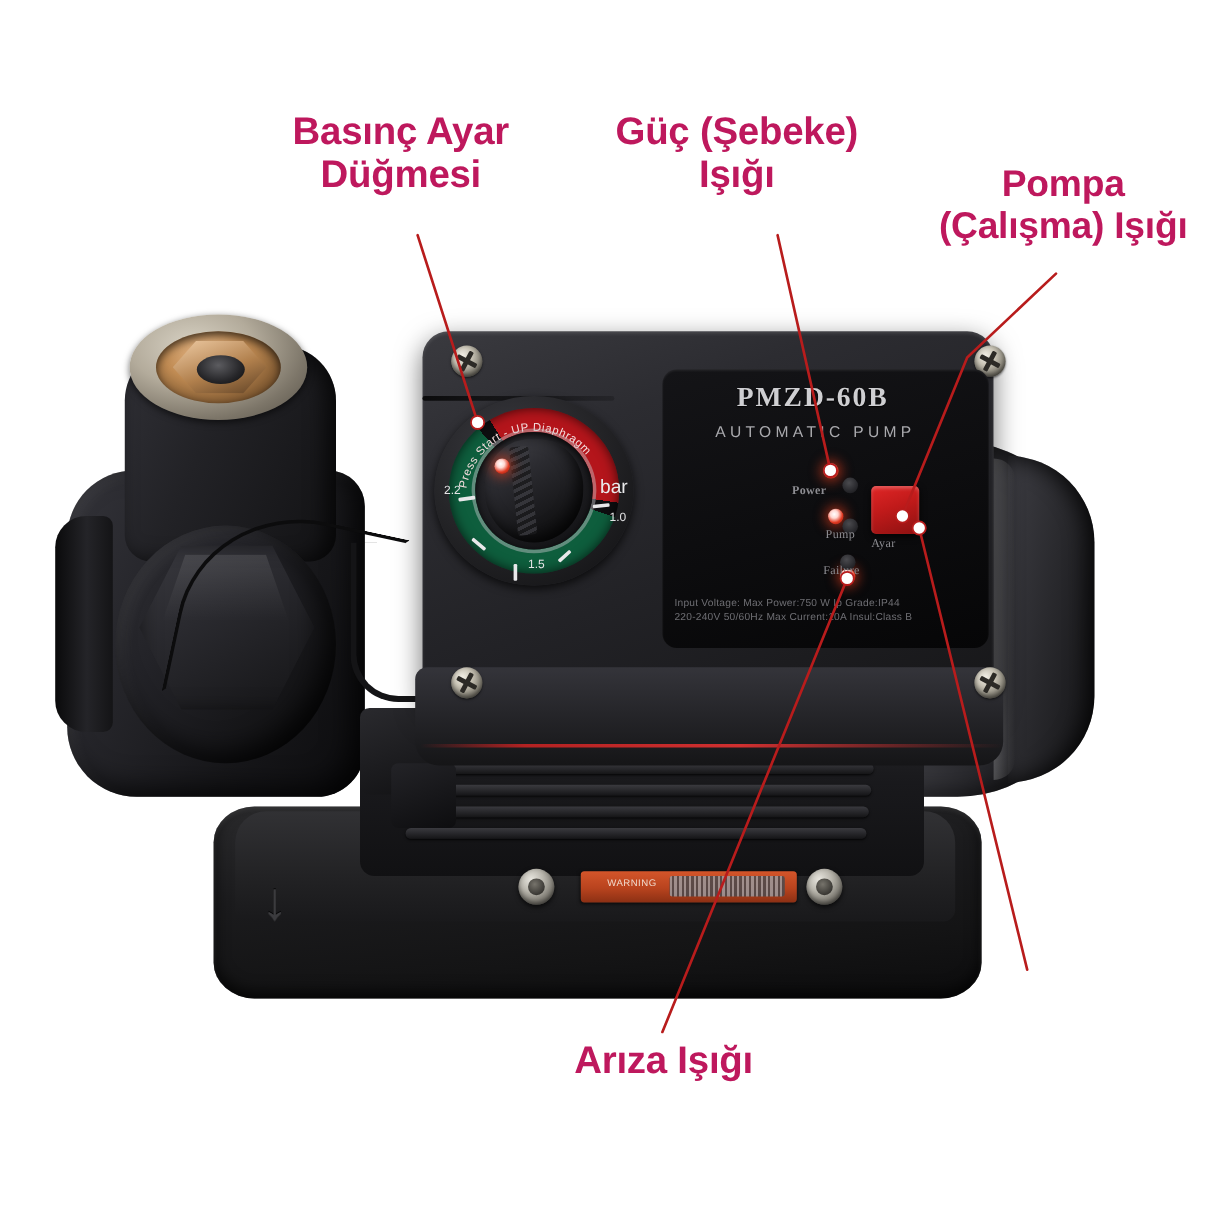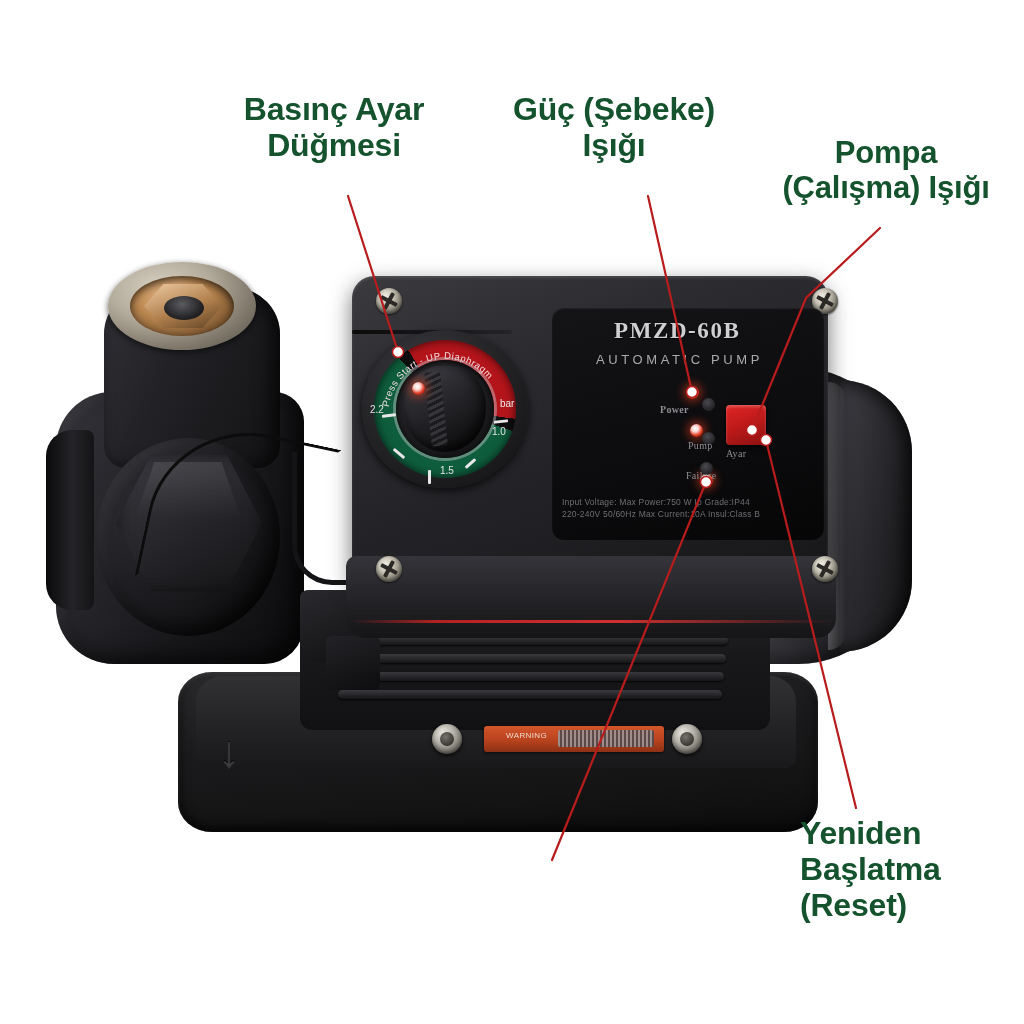--- a/index.html
+++ b/index.html
@@ -8,21 +8,21 @@
     background:#ffffff;
     font-family:"Liberation Sans", sans-serif;
     overflow:hidden;
     position:relative;
   }
   #stage{position:absolute;inset:0;width:1024px;height:1024px;}
 
   
   .callout{
     position:absolute;
-    color:#14532d;
+    color:#be185d;
     font-weight:700;
     line-height:1.12;
     text-align:center;
     letter-spacing:-0.2px;
     white-space:pre-line;
     z-index:40;
   }
   #lbl-dial   {left:198px; top:92px;  width:272px; font-size:32px;}
   #lbl-power  {left:490px; top:92px;  width:248px; font-size:32px;}
   #lbl-pump   {left:748px; top:136px; width:276px; font-size:31px;}
@@ -265,21 +265,21 @@
     background:repeating-linear-gradient(160deg,#1a1a1c 0 3px, #3a3a3f 3px 6px);
     opacity:.8; transform:rotate(-6deg); border-radius:3px;
   }
   #dial-led{left:412px; top:382px;}
   .dial-tick{position:absolute;background:#e8e8ea;border-radius:1px;}
   .dial-num{position:absolute;color:#e4e4e6;font-size:10px;font-family:"Liberation Sans",sans-serif;}
   #dial-arc-text{
     left:372px; top:336px; width:146px; height:146px;
     color:#f0d8d8; font-size:9px; letter-spacing:.6px;
   }
-  #dial-bar{left:500px; top:398px; color:#e9e9eb; font-size:10px; font-family:"Liberation Sans",sans-serif;}
+  #dial-bar{left:500px; top:398px; color:#e9e9eb; font-size:16px; font-family:"Liberation Sans",sans-serif;}
 
   
   #plate{
     left:484px; top:726px; width:180px; height:26px;
     background:linear-gradient(180deg,#d4552a 0%,#b8431e 55%,#8c3014 100%);
     border-radius:3px;
     box-shadow:0 1px 3px rgba(0,0,0,.7);
   }
   #plate-grid{
     left:558px; top:730px; width:96px; height:17px;
@@ -409,21 +409,21 @@
     <div class="pc" id="dial-knob"></div>
     <div class="pc" id="dial-ridge"></div>
     <div class="led" id="dial-led"></div>
     <div class="dial-tick" style="left:382px;top:414px;width:14px;height:3px;transform:rotate(-8deg);"></div>
     <div class="dial-tick" style="left:392px;top:452px;width:14px;height:3px;transform:rotate(40deg);"></div>
     <div class="dial-tick" style="left:428px;top:470px;width:3px;height:14px;"></div>
     <div class="dial-tick" style="left:464px;top:462px;width:13px;height:3px;transform:rotate(-42deg);"></div>
     <div class="dial-tick" style="left:494px;top:420px;width:14px;height:3px;transform:rotate(-6deg);"></div>
     <div class="dial-num" style="left:370px;top:404px;">2.2</div>
     <div class="dial-num" style="left:440px;top:465px;">1.5</div>
-    <div class="dial-num" style="left:492px;top:426px;text-align:right;">1.0</div>
+    <div class="dial-num" style="left:508px;top:426px;text-align:right;">1.0</div>
     <div class="pc" id="dial-bar">bar</div>
   </div>
 
   <svg id="leaders" viewBox="0 0 1024 1024">
     <g stroke="#b81c1c" stroke-width="2.2" fill="none" stroke-linecap="round">
       <path d="M 348,196 L 398,352"></path>
       <path d="M 648,196 L 692,392"></path>
       <path d="M 880,228 L 806,298 L 752,430"></path>
       <path d="M 552,860 L 706,482"></path>
       <path d="M 856,808 L 766,440"></path>
@@ -436,17 +436,15 @@
       <circle cx="766" cy="440" r="5.5"></circle>
     </g>
   </svg>
 
   <div class="callout" id="lbl-dial">Basınç Ayar
 Düğmesi</div>
   <div class="callout" id="lbl-pump">Pompa
 (Çalışma) Işığı</div>
   <div class="callout" id="lbl-power">Güç (Şebeke)
 Işığı</div>
-  <div class="callout" id="lbl-reset">Yeniden
-Başlatma
-(Reset)</div>
+  <div class="callout" id="lbl-fault">Arıza Işığı</div>
 
 </div>
 
 </body></html>

